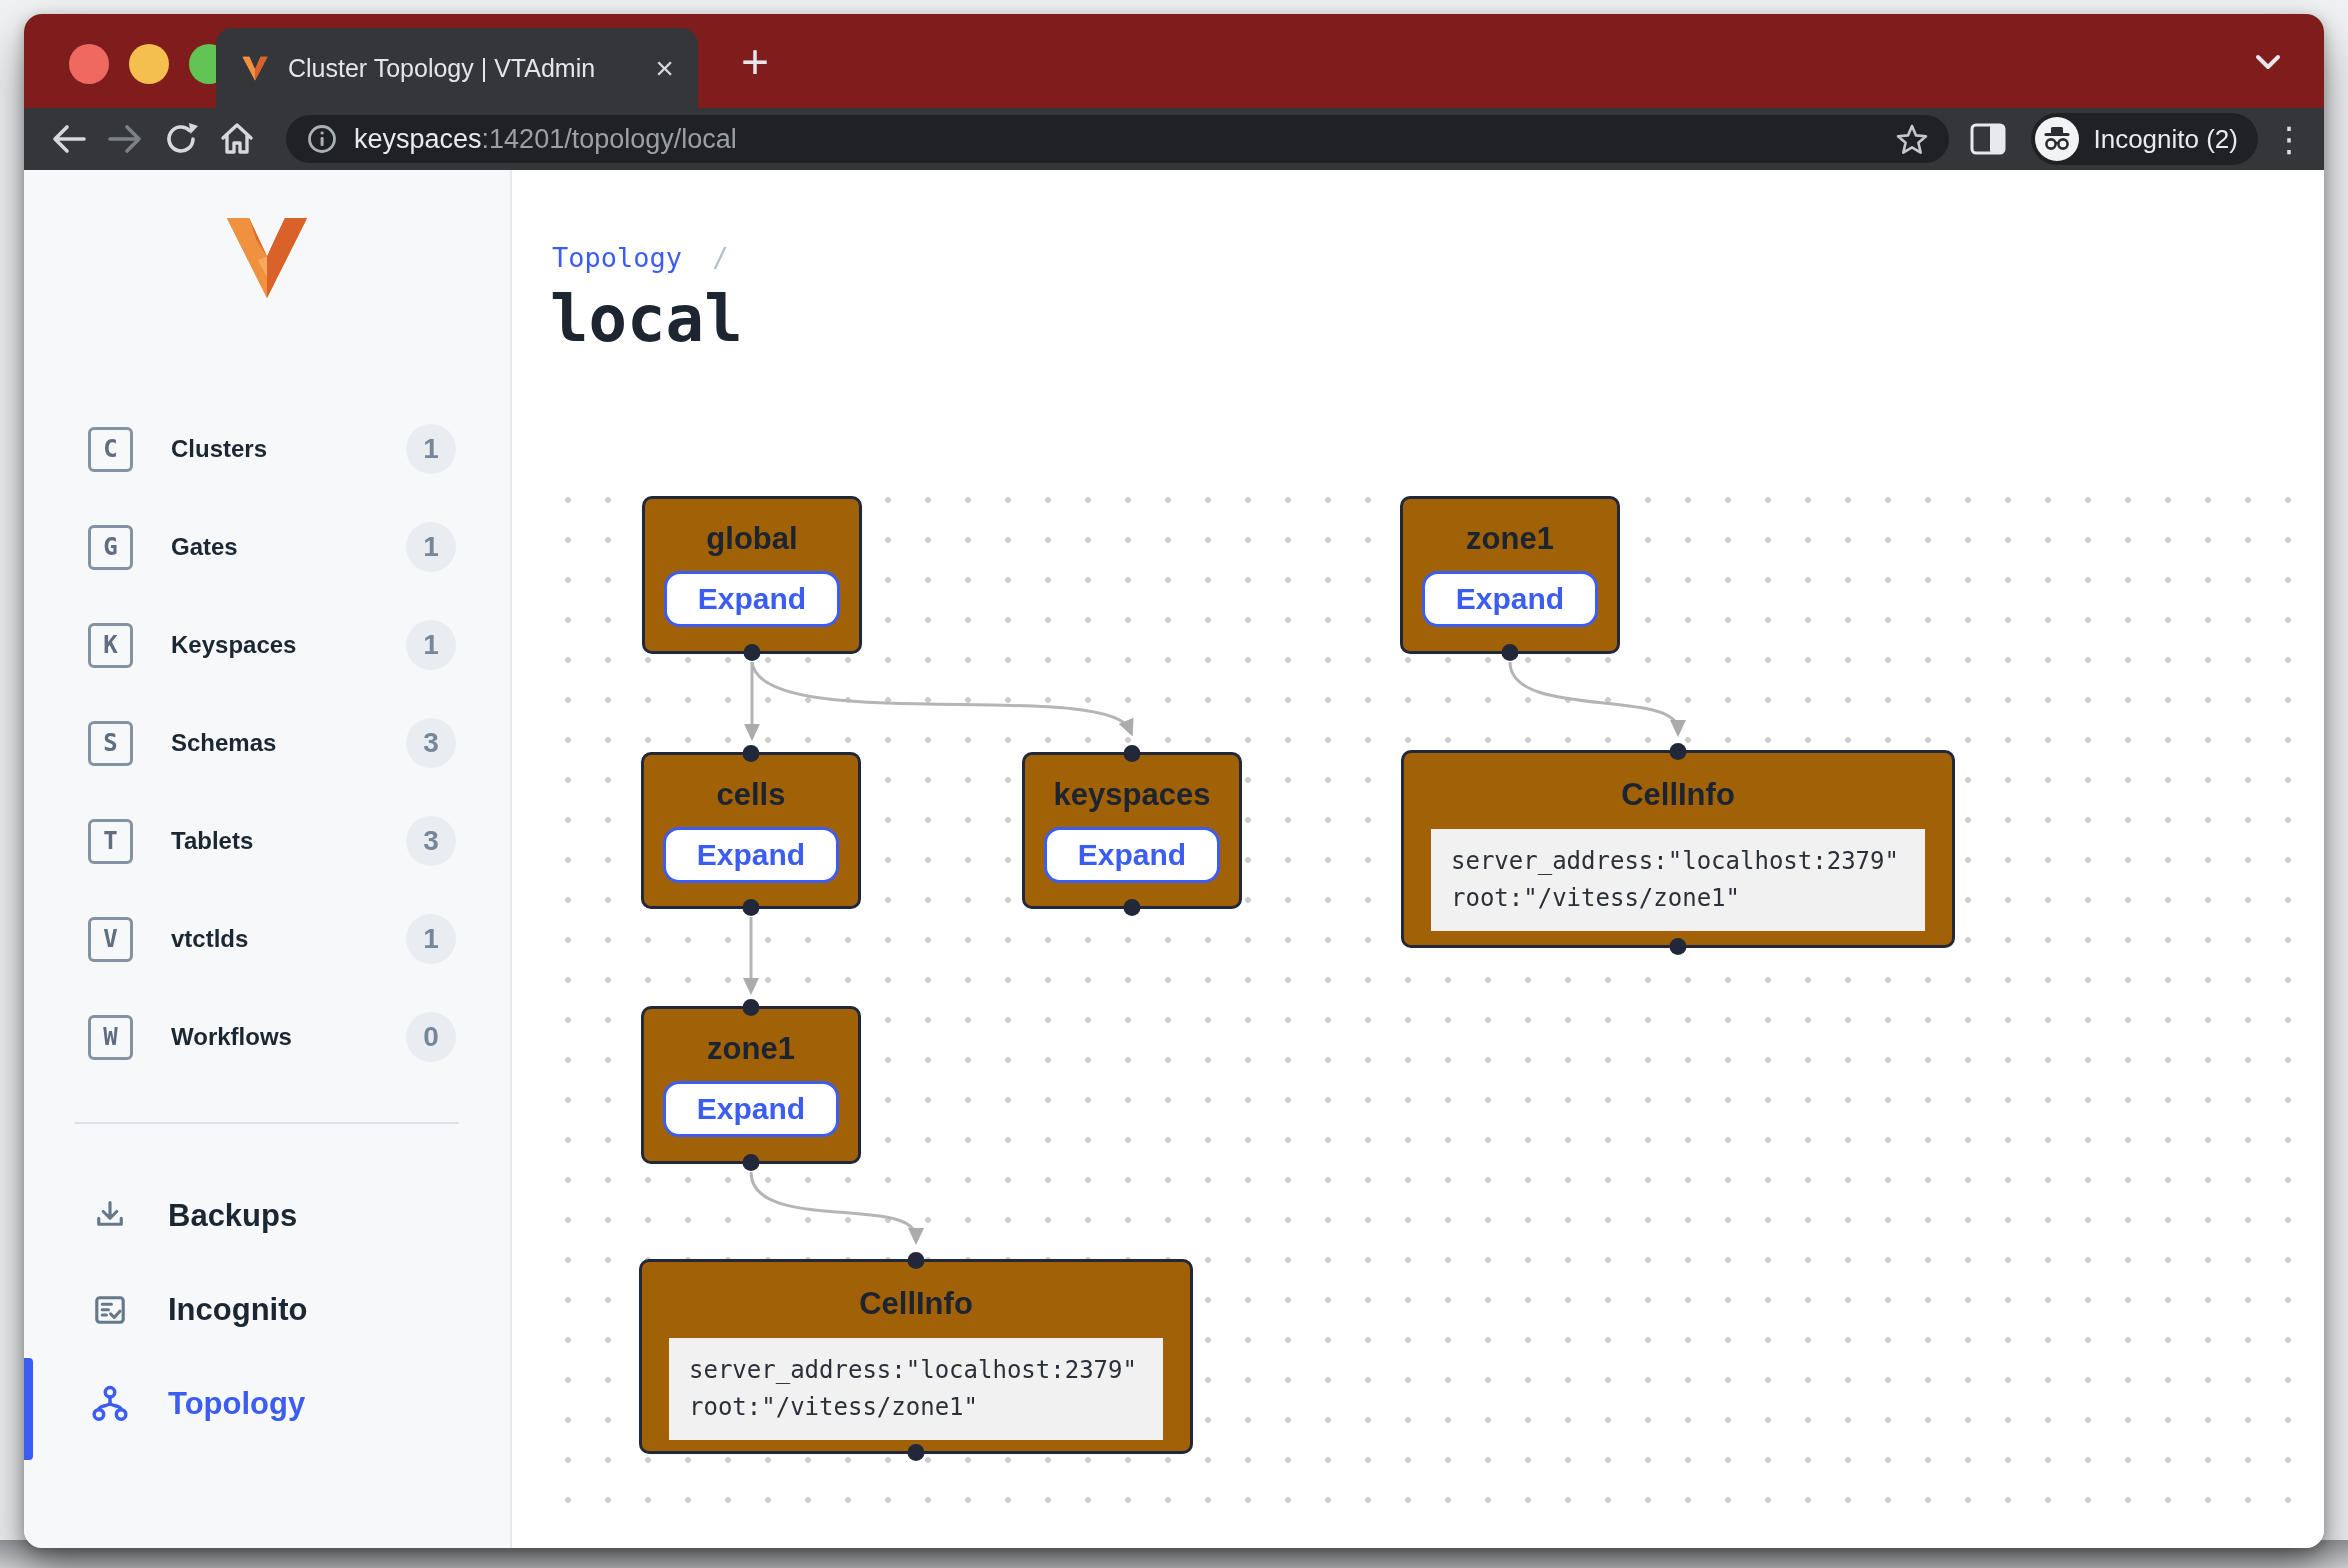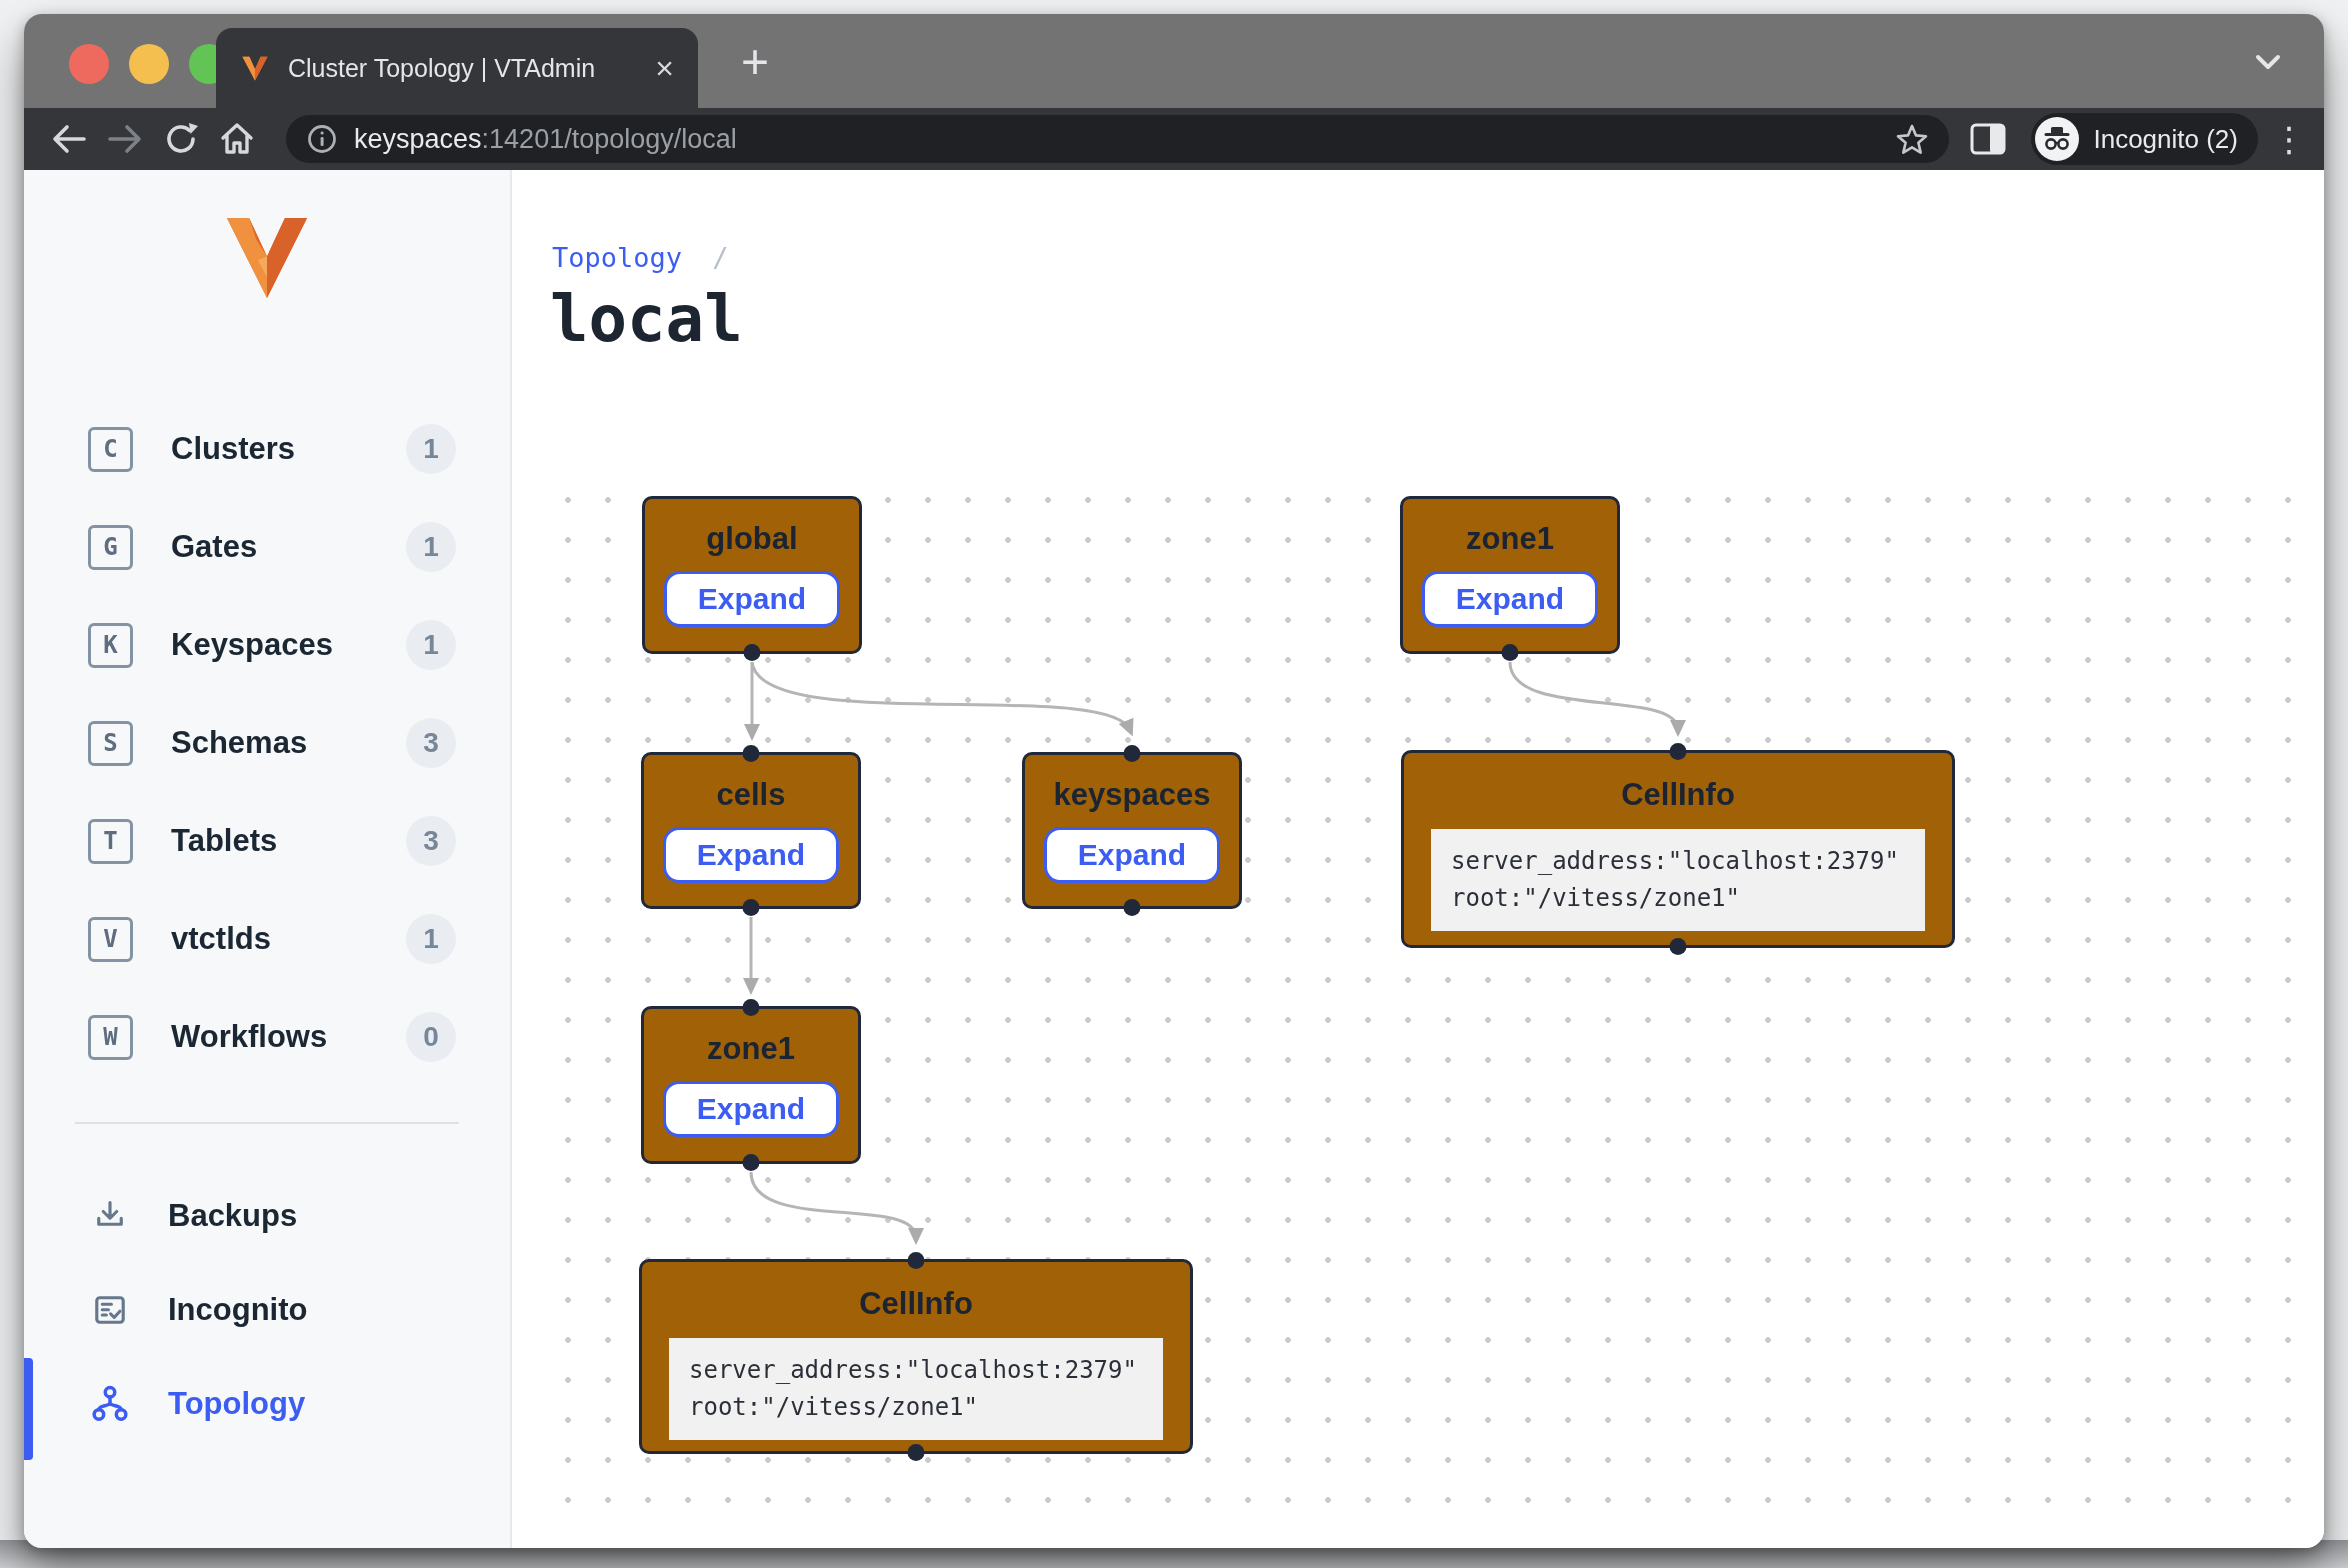--- a/index.html
+++ b/index.html
@@ -5,21 +5,21 @@
   * { margin:0; padding:0; box-sizing:border-box; }
   html,body { width:2348px; height:1568px; overflow:hidden;
     font-family:"Liberation Sans", sans-serif; background:#f0f1f2; }
   .desktop-strip { position:absolute; left:0; top:1540px; width:2348px; height:28px;
     background:linear-gradient(180deg,#95969a,#cfd0d2); }
   .window { position:absolute; left:24px; top:14px; width:2300px; height:1534px;
     border-radius:18px; overflow:hidden; display:flex; flex-direction:column;
     box-shadow:0 26px 48px rgba(0,0,0,.42), 0 4px 14px rgba(0,0,0,.28); }
 
   
-  .tabstrip { height:94px; background:#737373; position:relative; flex:none; }
+  .tabstrip { height:94px; background:#7f1d1d; position:relative; flex:none; }
   .light { position:absolute; top:30px; width:40px; height:40px; border-radius:50%; }
   .light.red   { left:45px;  background:#ee6a5f; }
   .light.yellow{ left:105px; background:#f5bf4f; }
   .light.green { left:165px; background:#62c454; }
   .tab { position:absolute; left:192px; top:14px; width:482px; height:80px;
     background:#35363a; border-radius:16px 16px 0 0; display:flex; align-items:center;
     padding:0 24px; }
   .tab-title { color:#e4e6ea; font-size:25px; margin-left:18px; white-space:nowrap; }
   .tab-close { margin-left:auto; color:#d7d9dd; font-size:32px; line-height:1; cursor:default; }
   .newtab { position:absolute; left:706px; top:22px; width:50px; height:50px; color:#e4e6ea;
@@ -49,21 +49,21 @@
   .sidebar { width:488px; background:#f7f8fa; border-right:2px solid #e7e9ee; position:relative; flex:none; }
   .main { flex:1; background:#ffffff; position:relative; }
 
   
   .logo { position:absolute; top:46px; left:50%; transform:translateX(-50%); }
   .nav { position:absolute; top:230px; left:0; right:0; }
   .nav-item { height:98px; display:flex; align-items:center; padding:0 54px 0 64px; cursor:pointer; }
   .sq-icon { width:45px; height:45px; border:3px solid #8493a4; border-radius:6px;
     color:#5e6e80; font-size:24px; font-weight:700; display:flex; align-items:center;
     justify-content:center; flex:none; font-family:"DejaVu Sans Mono", monospace; }
-  .nav-label { margin-left:38px; font-size:31px; font-weight:700; color:#1b2733;text-align:right; }
+  .nav-label { margin-left:38px; font-size:24px; font-weight:700; color:#1b2733;text-align:right; }
   .badge { margin-left:auto; width:50px; height:50px; border-radius:50%; background:#e9edf1;
     color:#76879a; font-size:28px; font-weight:700; display:flex; align-items:center;
     justify-content:center; }
   .divider { position:absolute; top:952px; left:50%; transform:translateX(-50%);
     width:384px; height:2px; background:#dde2e8; }
   .tools { position:absolute; top:999px; left:0; right:0; }
   .tool-item { height:94px; display:flex; align-items:center; padding:0 54px 0 62px; cursor:pointer; }
   .tool-icon { width:48px; display:flex; align-items:center; justify-content:center; flex:none; }
   .tool-label { margin-left:34px; font-size:31px; font-weight:700; color:#1b2733; }
   .tool-item.active .tool-label { color:#3b5df2; }

